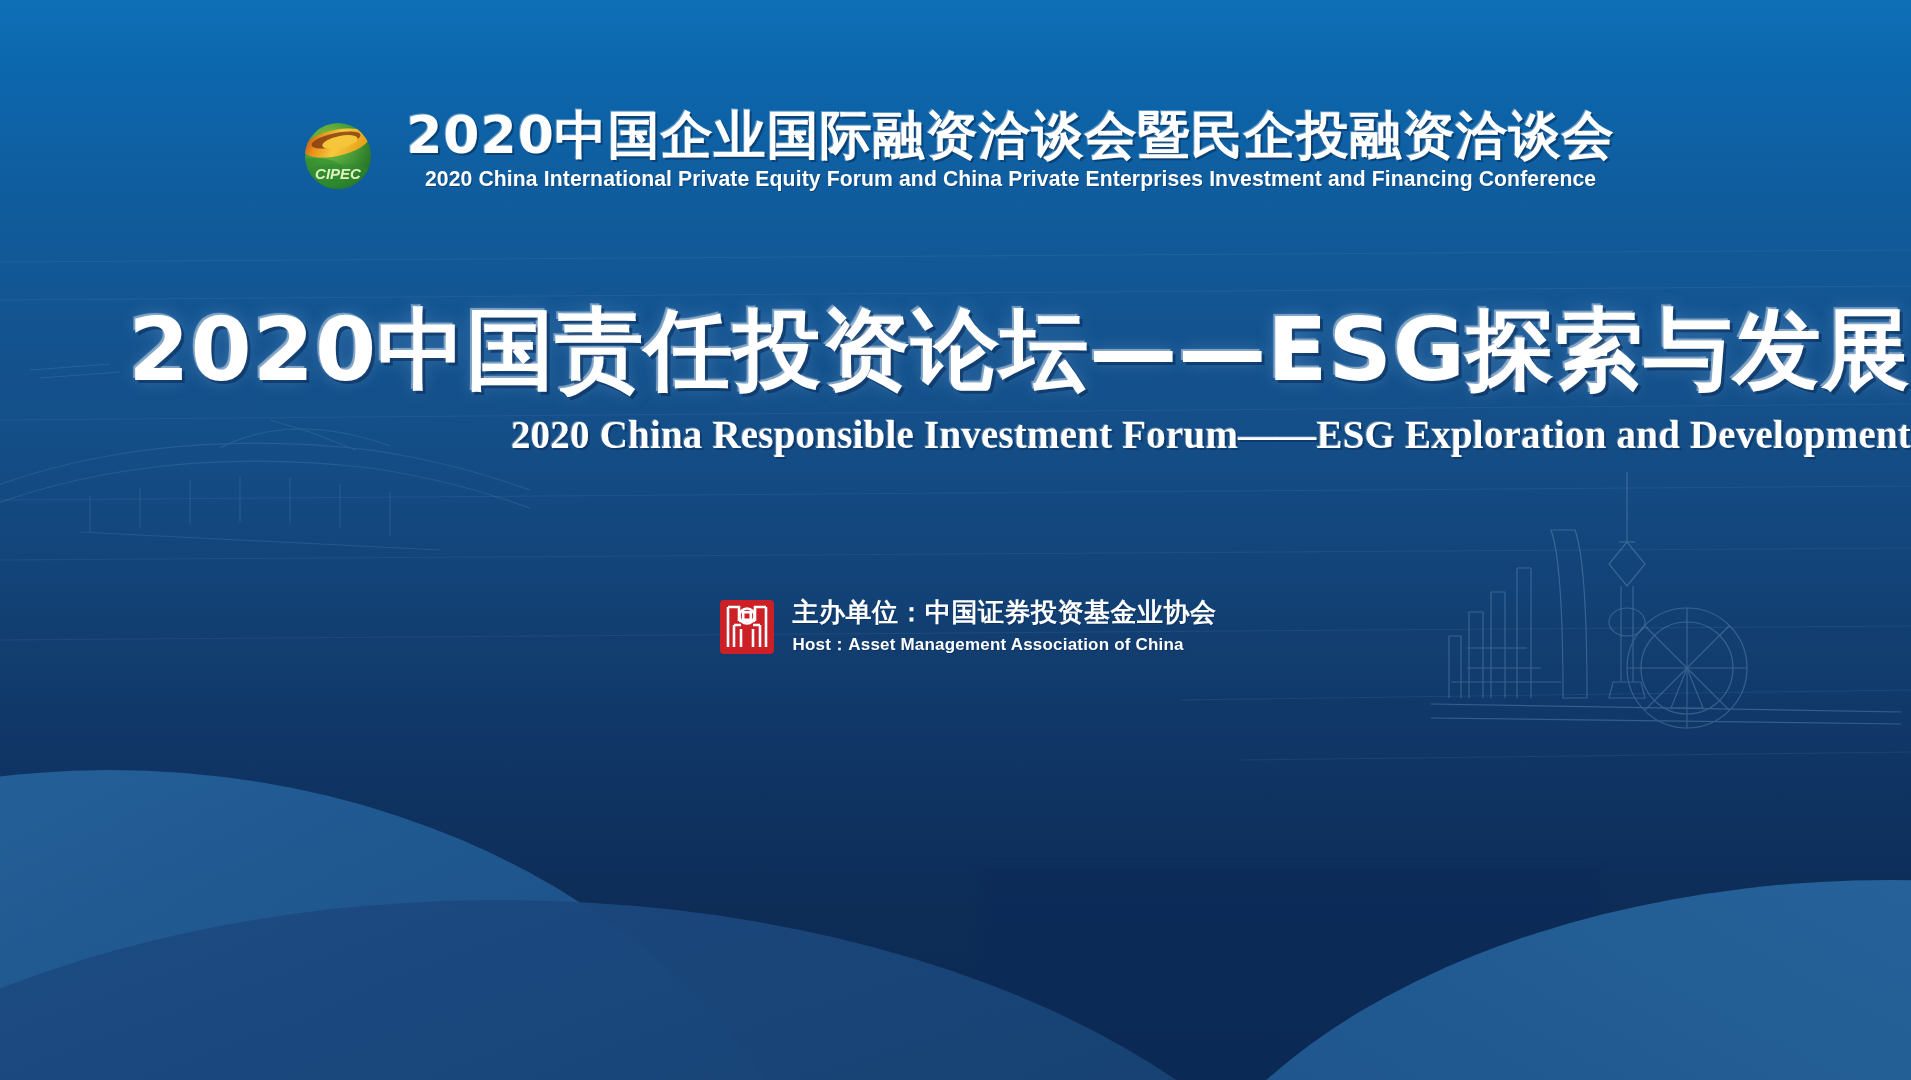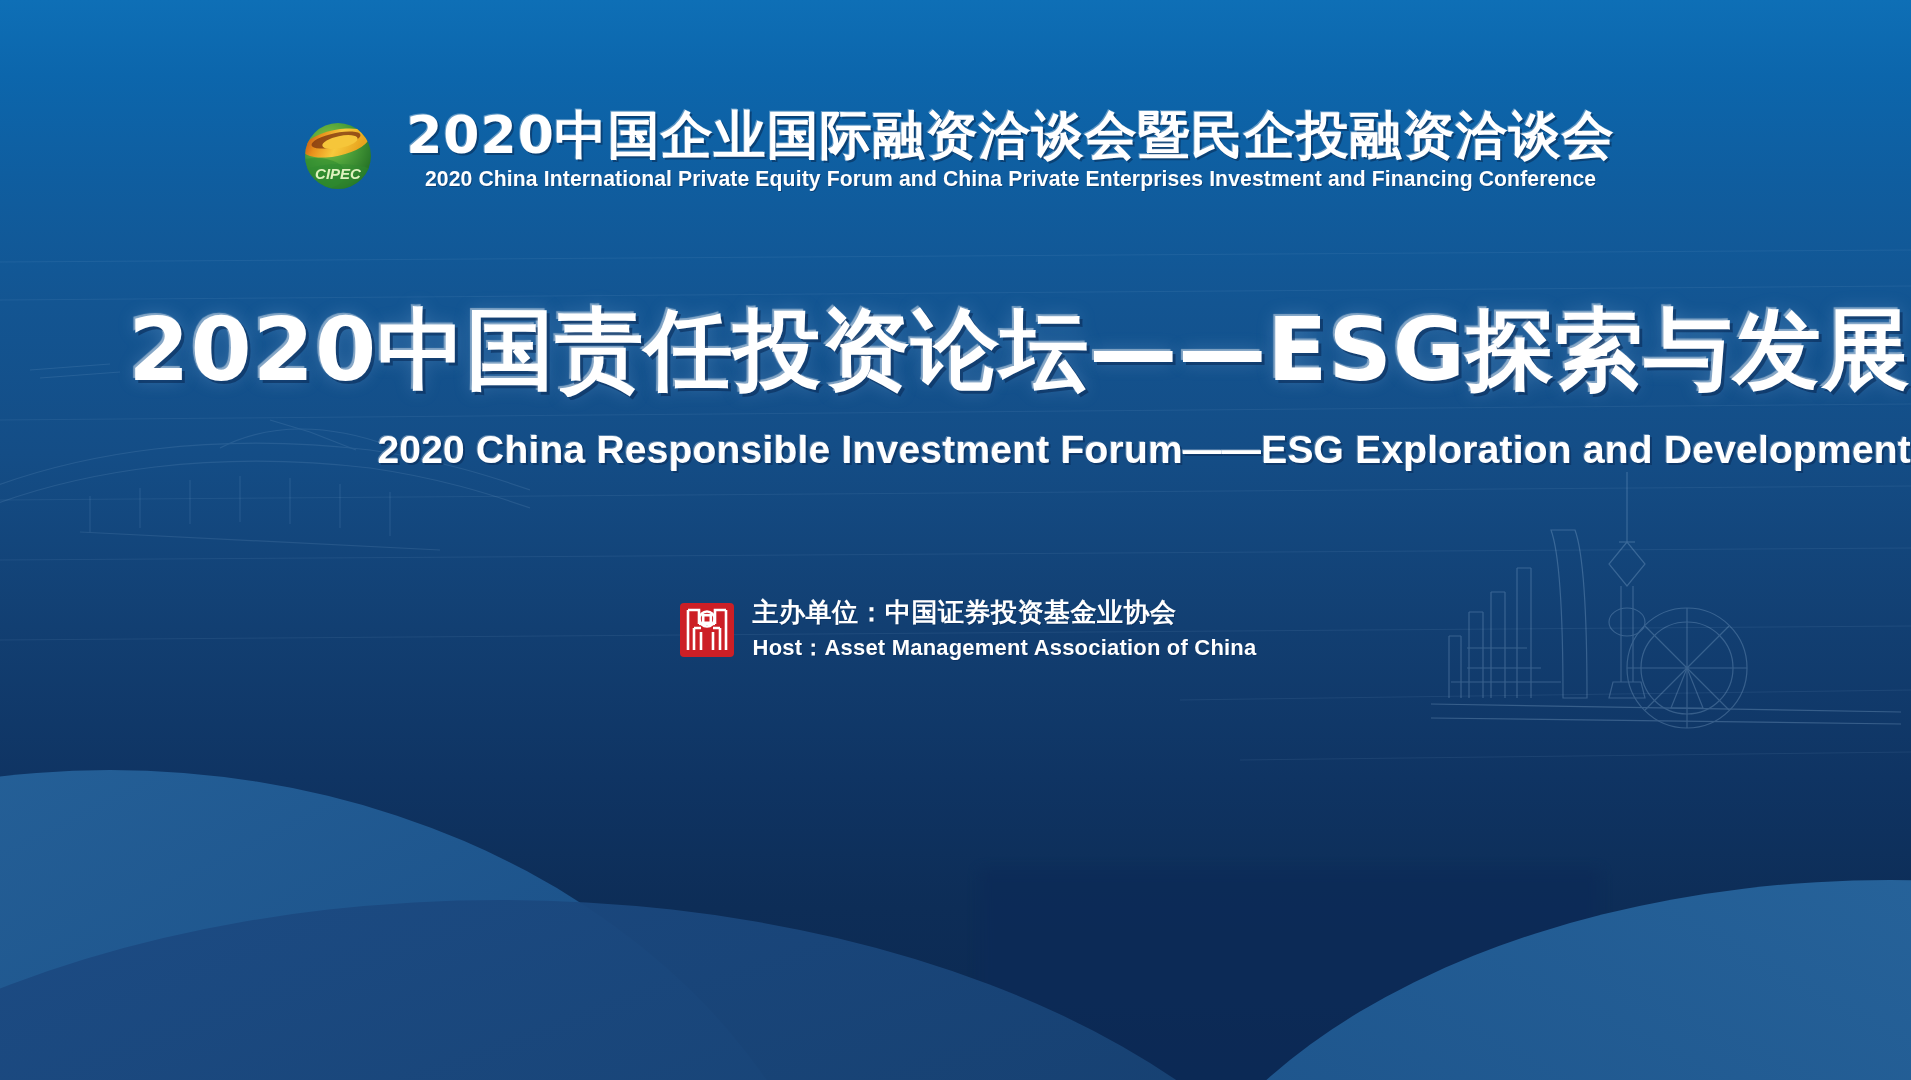--- a/index.html
+++ b/index.html
@@ -158,27 +158,27 @@
     letter-spacing: 1px;
     line-height: 1.14;
     white-space: nowrap;
     font-family: "DejaVu Sans", "Liberation Sans", sans-serif;
     text-shadow:
        3px 3px 0 rgba(9,42,86,.60),
       -2px -2px 1px rgba(255,255,255,.45),
        0 0 18px rgba(180,215,255,.25);
   }
   .title-en {
-    margin-top: 28px;
+    margin-top: 12px;
     font-size: 39px;
     font-weight: 700;
     color: #ffffff;
     letter-spacing: .2px;
     white-space: nowrap;
-    font-family: Liberation Sans, sans-serif;
+    font-family: Liberation Serif, serif;
     text-shadow: 2px 2px 0 rgba(9,42,86,.55), -1px -1px 0 rgba(255,255,255,.3);
   }
 
   
   .host-block {
     position: absolute;
     left: 12px;
     top: 597px;
     width: 100%;
     display: flex;
@@ -201,21 +201,21 @@
     font-weight: 700;
     color: #ffffff;
     letter-spacing: .5px;
     white-space: nowrap;
     line-height: 1.2;
     font-family: "DejaVu Sans", "Liberation Sans", sans-serif;
     text-shadow: 1px 1px 0 rgba(9,42,86,.6);
   }
   .host-en {
     margin-top: 5px;
-    font-size: 22px;
+    font-size: 17px;
     font-weight: 700;
     color: #ffffff;
     letter-spacing: .2px;
     white-space: nowrap;
     font-family: "Liberation Sans", sans-serif;
     text-shadow: 1px 1px 0 rgba(9,42,86,.55);
   }
 </style>
 </head>
 <body>

